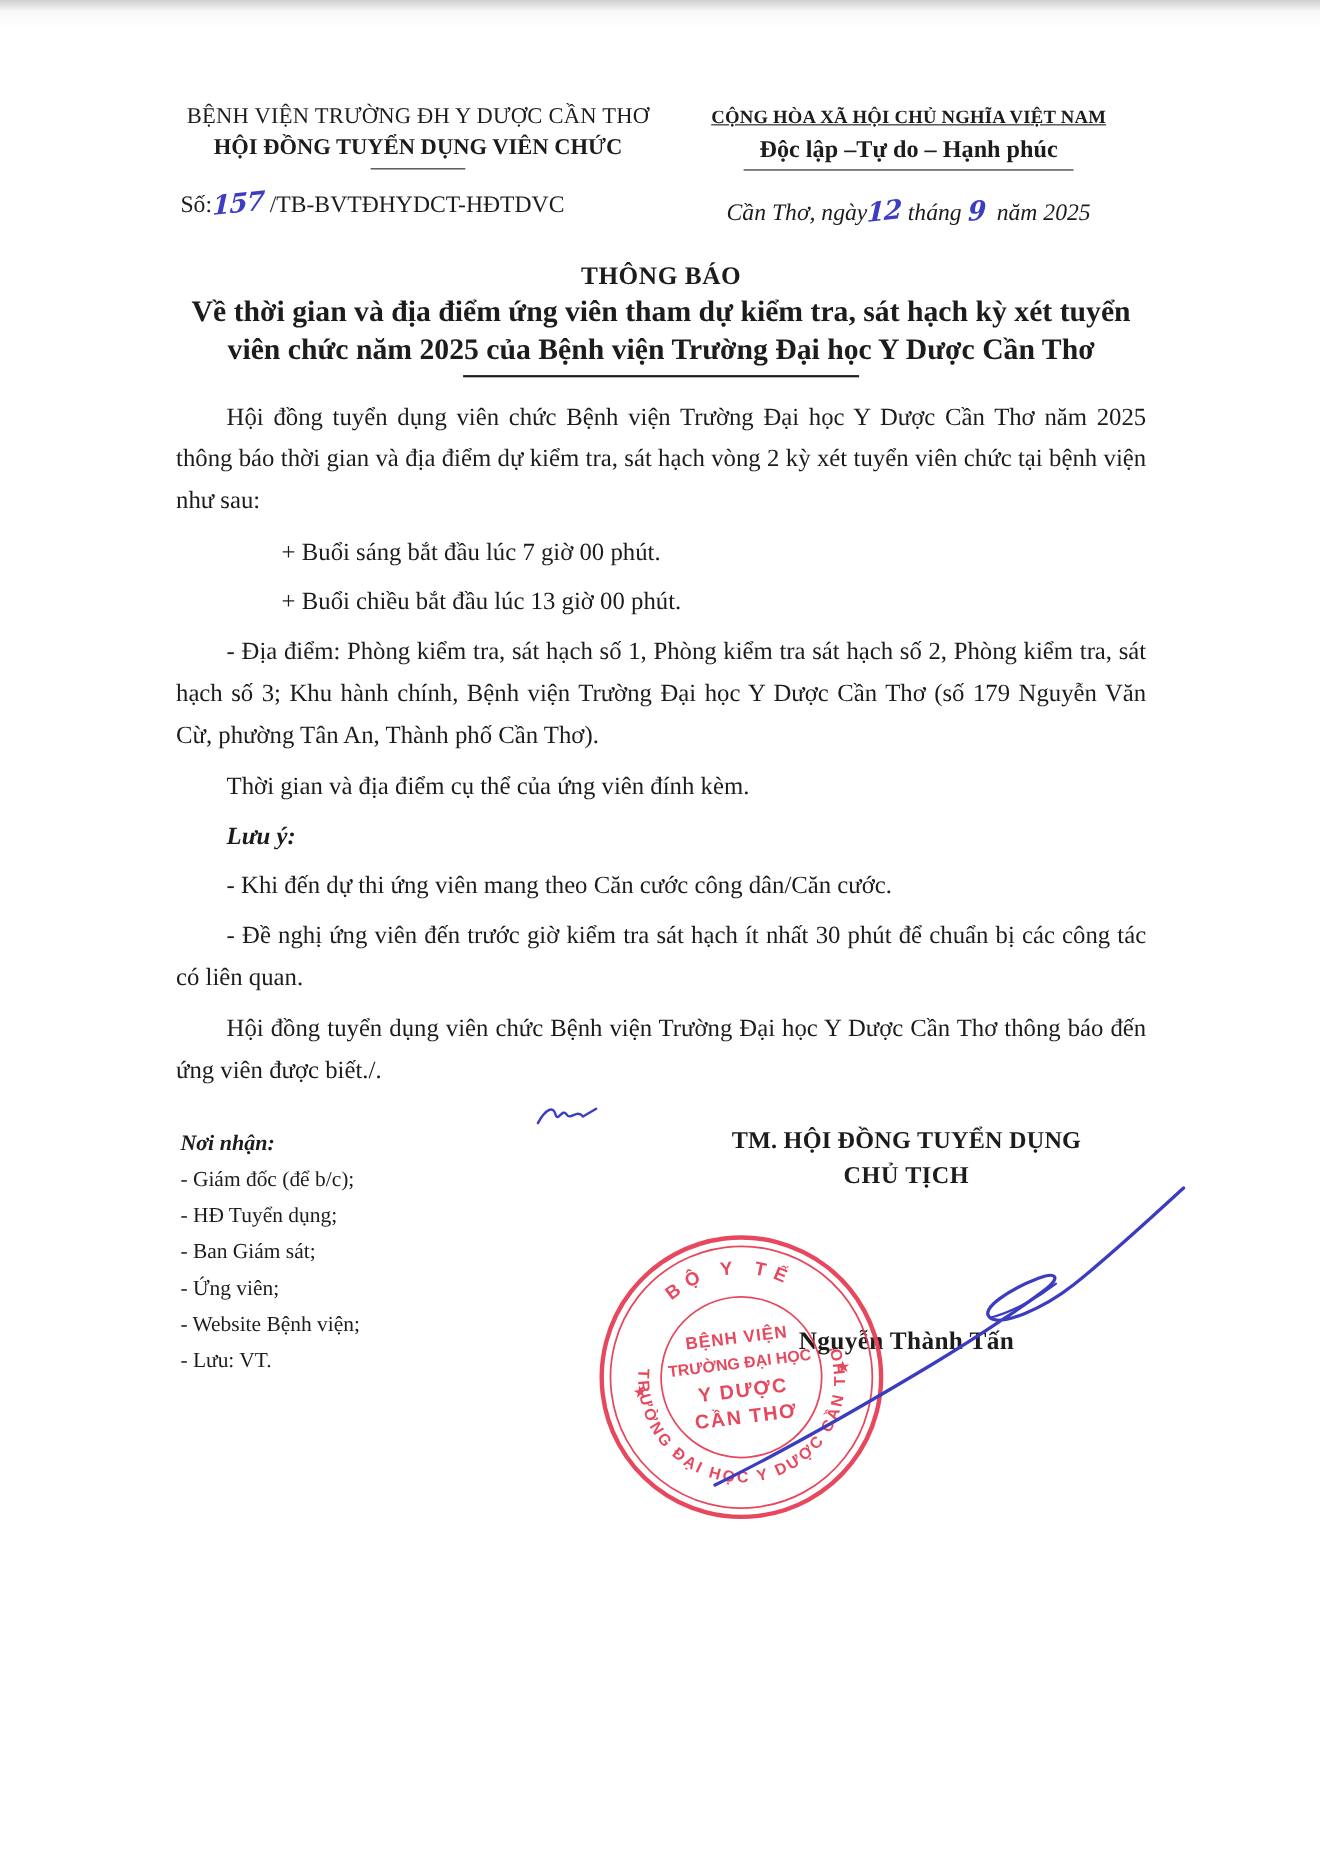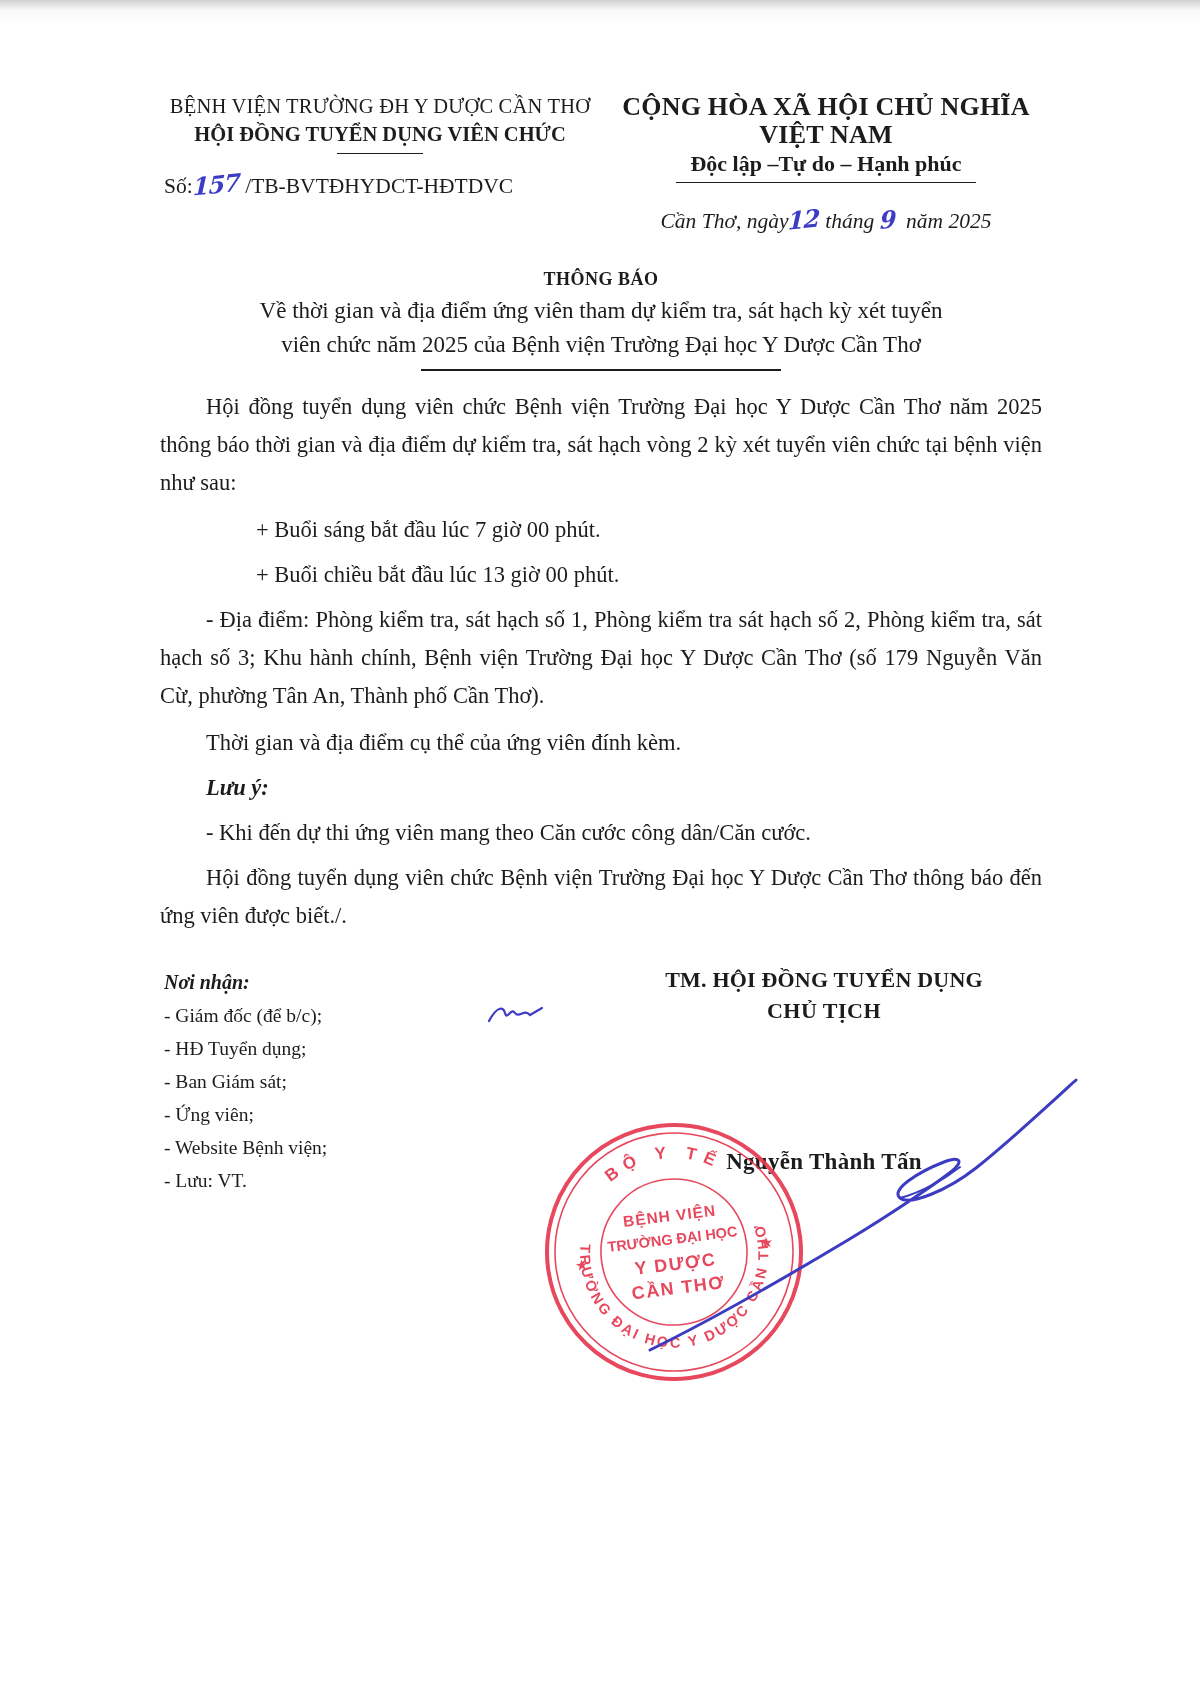--- a/index.html
+++ b/index.html
@@ -18,36 +18,36 @@
     background:linear-gradient(to bottom, rgba(120,120,120,.35), rgba(200,200,200,.12) 40%, rgba(255,255,255,0));
   }
   
   .hdr{display:flex;align-items:flex-start;}
   .hdr-left{width:440px;text-align:center;flex:none;}
   .hdr-right{flex:1;text-align:center;margin-left:10px;}
   .hl1{font-size:20.5px;letter-spacing:.2px;line-height:27px;}
   .hl2{font-size:20.5px;font-weight:bold;line-height:28px;}
   .rule-sm{width:86px;height:0;border-top:1.6px solid #1c1c1c;margin:5px auto 0 auto;}
   .so-line{margin-top:16px;text-align:left;font-size:21.5px;padding-left:4px;white-space:nowrap;}
-  .hr1{font-size:26px;font-weight:bold;line-height:28px;letter-spacing:.2px;}
+  .hr1{font-size:17px;font-weight:bold;line-height:28px;letter-spacing:.2px;text-decoration:underline;}
   .hr2{display:inline-block;font-size:22px;font-weight:bold;line-height:30px;border-bottom:1.8px solid #1c1c1c;padding:0 14px 3px 14px;text-align:right;}
   .date-line{margin-top:22px;font-size:21.5px;font-style:italic;white-space:nowrap;}
   .hand{
     font-family:"DejaVu Serif","Liberation Serif",serif;
     font-style:italic;font-weight:bold;
     color:#3c3cc4;
     display:inline-block;
     transform:rotate(-6deg) skewX(-8deg);
     font-size:24px;
     letter-spacing:-1px;
   }
   
   .title-blk{text-align:center;margin-top:26px;}
-  .doc-title{font-size:18px;font-weight:bold;letter-spacing:.5px;line-height:30px;margin-top:30px;}
-  .doc-sub{font-size:23px;font-weight:normal;line-height:34px;}
+  .doc-title{font-size:23px;font-weight:bold;letter-spacing:.5px;line-height:30px;margin-top:30px;}
+  .doc-sub{font-size:27px;font-weight:bold;line-height:34px;}
   .rule-title{width:360px;height:0;border-top:2px solid #1c1c1c;margin:7px auto 0 auto;}
   
   .body-blk{margin-top:17px;font-size:22.5px;line-height:38px;text-align:justify;}
   .para{text-indent:46px;margin:0 0 9px 0;}
   .line-ind{ text-indent:46px;margin:0 0 7px 0;}
   .line-ind2{text-indent:96px;margin:0 0 7px 0;font-family:Liberation Serif, serif;}
   .note-label{font-weight:bold;font-style:italic;text-indent:46px;margin:2px 0 7px 0;}
   
   .footer{display:flex;margin-top:30px;}
   .recips{flex:1;padding-left:4px;}
@@ -94,20 +94,21 @@
   </div>
 
   <div class="body-blk">
     <p class="para">Hội đồng tuyển dụng viên chức Bệnh viện Trường Đại học Y Dược Cần Thơ năm 2025 thông báo thời gian và địa điểm dự kiểm tra, sát hạch vòng 2 kỳ xét tuyển viên chức tại bệnh viện như sau:</p>
     <p class="line-ind2">+ Buổi sáng bắt đầu lúc 7 giờ 00 phút.</p>
     <p class="line-ind2">+ Buổi chiều bắt đầu lúc 13 giờ 00 phút.</p>
     <p class="para">- Địa điểm: Phòng kiểm tra, sát hạch số 1, Phòng kiểm tra sát hạch số 2, Phòng kiểm tra, sát hạch số 3; Khu hành chính, Bệnh viện Trường Đại học Y Dược Cần Thơ (số 179 Nguyễn Văn Cừ, phường Tân An, Thành phố Cần Thơ).</p>
     <p class="line-ind">Thời gian và địa điểm cụ thể của ứng viên đính kèm.</p>
     <p class="note-label">Lưu ý:</p>
     <p class="line-ind">- Khi đến dự thi ứng viên mang theo Căn cước công dân/Căn cước.</p>
+    <p class="para">- Đề nghị ứng viên đến trước giờ kiểm tra sát hạch ít nhất 30 phút để chuẩn bị các công tác có liên quan.</p>
     <p class="para">Hội đồng tuyển dụng viên chức Bệnh viện Trường Đại học Y Dược Cần Thơ thông báo đến ứng viên được biết./.</p>
   </div>
 
   <div class="footer">
     <div class="recips">
       <div class="recip-label">Nơi nhận:</div>
       <div class="recip-item">- Giám đốc (để b/c);</div>
       <div class="recip-item">- HĐ Tuyển dụng;</div>
       <div class="recip-item">- Ban Giám sát;</div>
       <div class="recip-item">- Ứng viên;</div>

